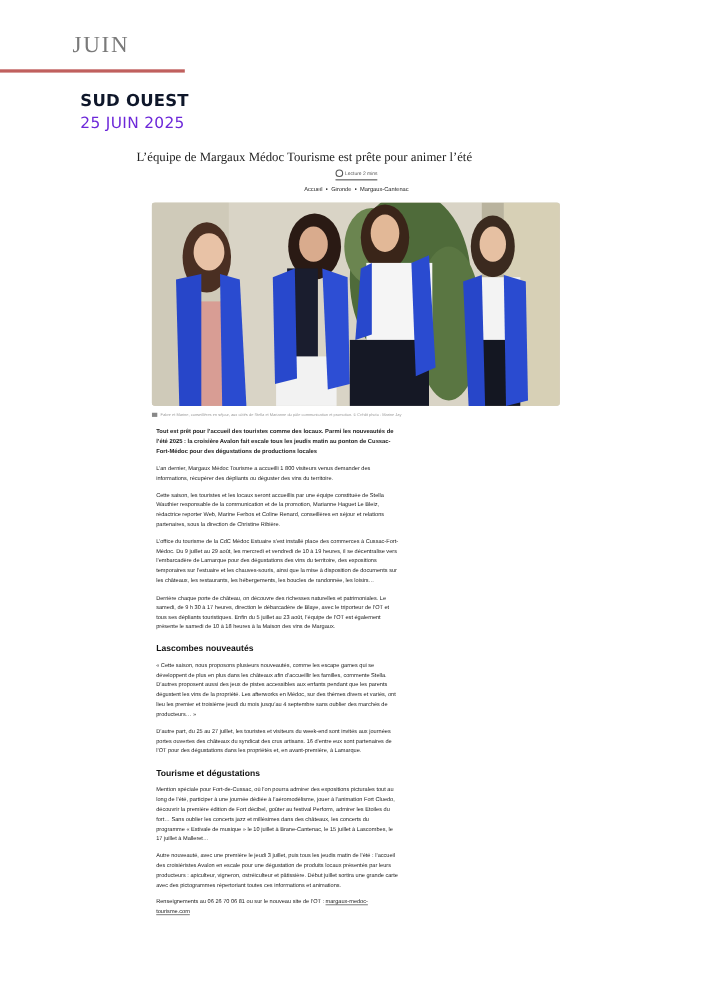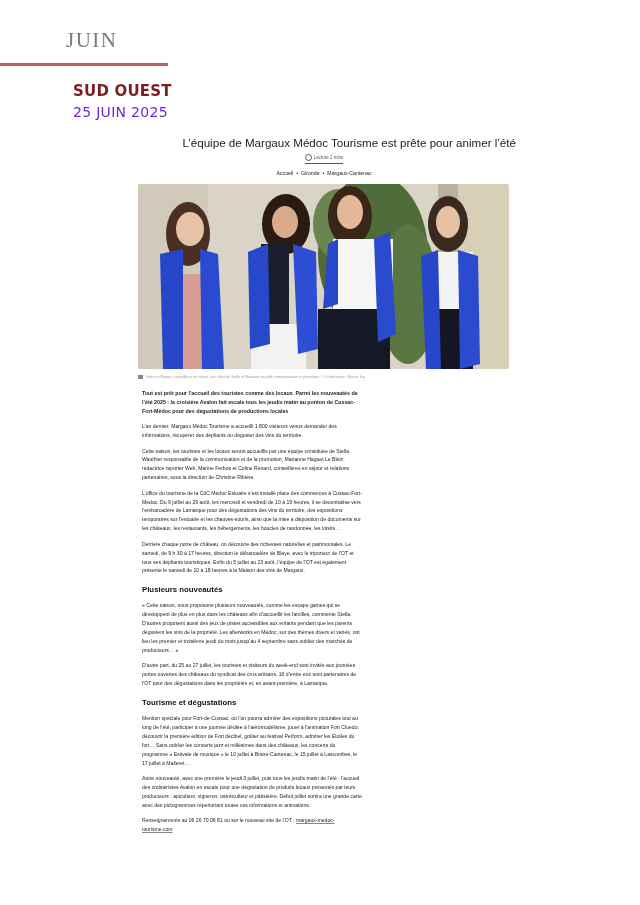--- a/index.html
+++ b/index.html
@@ -1,23 +1,23 @@
 <!DOCTYPE html>
 <html><head>
   <meta charset="utf-8">
   <style>
     html, body { margin: 0; padding: 0; background: #ffffff; }
     body { width: 640px; height: 905px; position: relative; overflow: hidden; font-family: "Liberation Sans", sans-serif; }
 
     .month { position: absolute; left: 66px; top: 28px; font-family: Liberation Serif, serif; font-weight: 200; font-size: 21px; letter-spacing: 1.5px; color: #7a7a7a; }
     .rule { position: absolute; left: 0; top: 63px; width: 168px; height: 3px; background: #c0605e; }
-    .source { position: absolute; left: 73px; top: 82px; font-family: "DejaVu Sans", sans-serif; font-weight: bold; font-size: 15px; color: #7f1d1d; letter-spacing: 0.2px; }
+    .source { position: absolute; left: 73px; top: 82px; font-family: "DejaVu Sans", sans-serif; font-weight: bold; font-size: 15px; color: #0f172a; letter-spacing: 0.2px; }
     .date { position: absolute; left: 73px; top: 104px; font-family: "DejaVu Sans", sans-serif; font-size: 14px; color: #6d28d9; letter-spacing: 0.3px; }
 
-    .article-title { position: absolute; left: 148px; width: 368px; top: 136px; text-align: right; font-family: Liberation Sans, sans-serif; font-size: 11.6px; color: #222; white-space: nowrap; }
+    .article-title { position: absolute; left: 124px; width: 368px; top: 136px; text-align: left; font-family: Liberation Serif, serif; font-size: 11.6px; color: #222; white-space: nowrap; }
     .read-time { position: absolute; left: 140px; width: 368px; top: 154px; text-align: center; font-size: 4.5px; color: #555; }
     .read-time .clock { display: inline-block; width: 5px; height: 5px; border: 0.8px solid #555; border-radius: 50%; vertical-align: middle; margin-right: 2px; position: relative; top: -0.5px; }
     .read-line { position: absolute; left: 305px; top: 163px; width: 38px; height: 0.8px; background: #555; }
     .breadcrumb { position: absolute; left: 140px; width: 368px; top: 170px; text-align: center; font-size: 5.2px; color: #222; }
     .breadcrumb .sep { margin: 0 3px; }
 
     .photo { position: absolute; left: 138px; top: 184px; width: 371px; height: 185px; border-radius: 3px; overflow: hidden; background: #d8d3c4; }
     .photo svg { display: block; }
     .caption { position: absolute; left: 138px; top: 375px; width: 371px; font-size: 3.6px; color: #999; white-space: nowrap; overflow: hidden; }
     .caption .cam { display: inline-block; width: 5px; height: 3.5px; background: #888; margin-right: 3px; vertical-align: middle; }
@@ -86,20 +86,20 @@
 <div class="caption">
   <span class="cam"></span><span>Fabre et Marine, conseillères en séjour, aux côtés de Stella et Marianne du pôle communication et promotion. © Crédit photo : Marine Jay</span>
 </div>
 
 <div class="body">
   <p class="lead">Tout est prêt pour l’accueil des touristes comme des locaux. Parmi les nouveautés de l’été 2025 : la croisière Avalon fait escale tous les jeudis matin au ponton de Cussac-Fort-Médoc pour des dégustations de productions locales</p>
   <p>L’an dernier, Margaux Médoc Tourisme a accueilli 1 800 visiteurs venus demander des informations, récupérer des dépliants ou déguster des vins du territoire.</p>
   <p>Cette saison, les touristes et les locaux seront accueillis par une équipe constituée de Stella Wauthier responsable de la communication et de la promotion, Marianne Haguet Le Bleiz, rédactrice reporter Web, Marine Ferbos et Coline Renard, conseillères en séjour et relations partenaires, sous la direction de Christine Ribière.</p>
   <p>L’office du tourisme de la CdC Médoc Estuaire s’est installé place des commerces à Cussac-Fort-Médoc. Du 9 juillet au 29 août, les mercredi et vendredi de 10 à 19 heures, il se décentralise vers l’embarcadère de Lamarque pour des dégustations des vins du territoire, des expositions temporaires sur l’estuaire et les chauves-souris, ainsi que la mise à disposition de documents sur les châteaux, les restaurants, les hébergements, les boucles de randonnée, les loisirs…</p>
   <p>Derrière chaque porte de château, on découvre des richesses naturelles et patrimoniales. Le samedi, de 9 h 30 à 17 heures, direction le débarcadère de Blaye, avec le triporteur de l’OT et tous ses dépliants touristiques. Enfin du 5 juillet au 23 août, l’équipe de l’OT est également présente le samedi de 10 à 18 heures à la Maison des vins de Margaux.</p>
-  <h2>Plusieurs nouveautés</h2>
+  <h2>Lascombes nouveautés</h2>
   <p>« Cette saison, nous proposons plusieurs nouveautés, comme les escape games qui se développent de plus en plus dans les châteaux afin d’accueillir les familles, commente Stella. D’autres proposent aussi des jeux de pistes accessibles aux enfants pendant que les parents dégustent les vins de la propriété. Les afterworks en Médoc, sur des thèmes divers et variés, ont lieu les premier et troisième jeudi du mois jusqu’au 4 septembre sans oublier des marchés de producteurs… »</p>
   <p>D’autre part, du 25 au 27 juillet, les touristes et visiteurs du week-end sont invités aux journées portes ouvertes des châteaux du syndicat des crus artisans. 16 d’entre eux sont partenaires de l’OT pour des dégustations dans les propriétés et, en avant-première, à Lamarque.</p>
   <h2>Tourisme et dégustations</h2>
   <p>Mention spéciale pour Fort-de-Cussac, où l’on pourra admirer des expositions picturales tout au long de l’été, participer à une journée dédiée à l’aéromodélisme, jouer à l’animation Fort Cluedo, découvrir la première édition de Fort décibel, goûter au festival Perform, admirer les Etoiles du fort… Sans oublier les concerts jazz et millésimes dans des châteaux, les concerts du programme « Estivale de musique » le 10 juillet à Brane-Cantenac, le 15 juillet à Lascombes, le 17 juillet à Malleret…</p>
   <p>Autre nouveauté, avec une première le jeudi 3 juillet, puis tous les jeudis matin de l’été : l’accueil des croisiéristes Avalon en escale pour une dégustation de produits locaux présentés par leurs producteurs : apiculteur, vigneron, ostréiculteur et pâtissière. Début juillet sortira une grande carte avec des pictogrammes répertoriant toutes ces informations et animations.</p>
   <p><span>Renseignements au 06 26 70 06 81 ou sur le nouveau site de l’OT : </span><a>margaux-medoc-tourisme.com</a></p>
 </div>
 
 </body></html>

